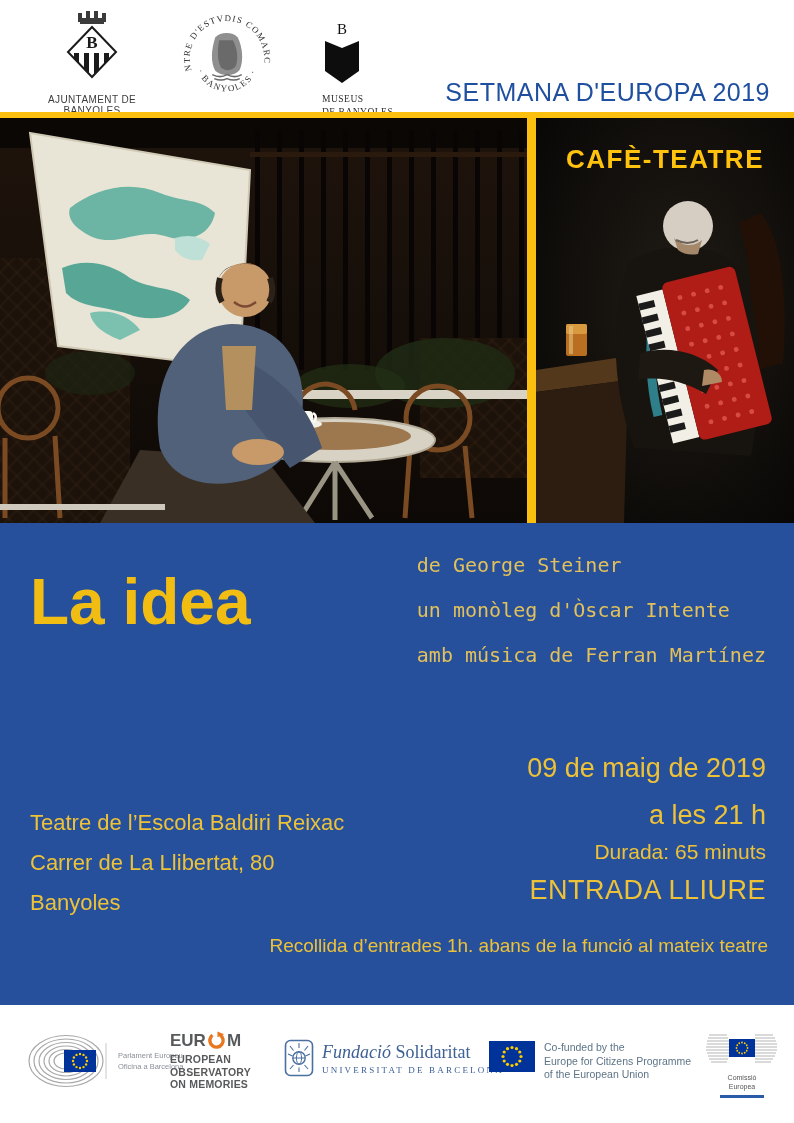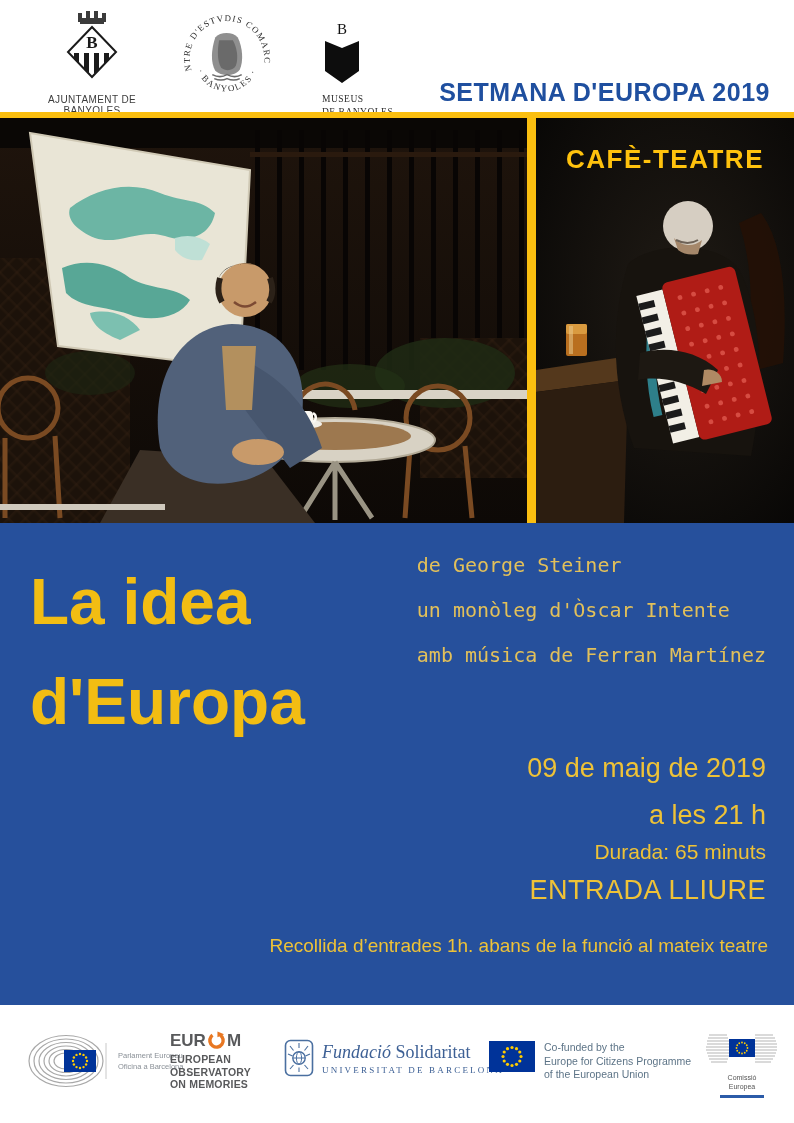--- a/index.html
+++ b/index.html
@@ -8,21 +8,21 @@
   
   .hdr{position:absolute;left:0;top:0;width:794px;height:112px;background:#fff;}
   .logo-aj{position:absolute;left:22px;top:10px;width:140px;text-align:center;}
   .logo-aj .cap{margin-top:2px;font-size:10px;letter-spacing:.4px;color:#3c3c3c;}
   .logo-seal{position:absolute;left:178px;top:8px;width:98px;height:98px;}
   .logo-mus{position:absolute;left:322px;top:22px;width:110px;}
   .logo-mus .bwrap{width:40px;text-align:center;}
   .logo-mus .bletter{font-family:"Liberation Serif",serif;font-size:15px;color:#111;line-height:1;}
   .logo-mus .cap{margin-top:6px;font-family:"Liberation Serif",serif;font-size:9.5px;color:#2e2e2e;
                  letter-spacing:.5px;line-height:1.35;text-align:left;}
-  .setmana{position:absolute;right:24px;top:78px;font-size:25px;font-weight:bold;color:#1f4f9f;
+  .setmana{position:absolute;right:24px;top:78px;font-size:25px;font-weight:normal;color:#1f4f9f;
            letter-spacing:.5px;}
   .ybar{position:absolute;left:0;top:112px;width:794px;height:6px;background:#fbbf10;}
   
   .photos{position:absolute;left:0;top:118px;width:794px;height:468px;}
   .ph-left{position:absolute;left:0;top:0;width:527px;height:405px;overflow:hidden;}
   .ph-div{position:absolute;left:527px;top:0;width:9px;height:405px;background:#fbbf10;}
   .ph-right{position:absolute;left:536px;top:0;width:258px;height:405px;overflow:hidden;}
   .cafe{position:absolute;left:536px;top:26px;width:258px;text-align:center;font-size:26px;
         font-weight:600;letter-spacing:1.5px;color:#ffc20d;}
   
@@ -292,35 +292,39 @@
         <path d="M104,235 C130,228 160,232 182,252 L170,276 C146,262 122,258 102,262 Z" fill="#1d1812"></path>
         <path d="M168,252 a14,12 0 0 1 18,12 l-20,4 Z" fill="#b08a64"></path>
       </svg>
       
     </div>
     <div class="cafe">CAFÈ-TEATRE</div>
   </div>
 
   <div class="main">
     <div class="title t1">La idea</div>
-    <div class="title t2">d'Europa</div>
 
     <div class="credits">
       <div>de George Steiner</div>
       <div>un monòleg d'Òscar Intente</div>
       <div>amb música de Ferran Martínez</div>
     </div>
 
     <div class="dateblk">
       <div class="d-date">09 de maig de 2019</div>
       <div class="d-time">a les 21 h</div>
       <div class="d-dur">Durada: 65 minuts</div>
       <div class="d-ent">ENTRADA LLIURE</div>
     </div>
 
+    <div class="venue">
+      <div>Teatre de l’Escola Baldiri Reixac</div>
+      <div>Carrer de La Llibertat, 80</div>
+      <div>Banyoles</div>
+    </div>
 
     <div class="note">Recollida d’entrades 1h. abans de la funció al mateix teatre</div>
   </div>
 
   <div class="ftr">
 
     <div class="f-parl">
       <svg width="96" height="56" viewBox="0 0 96 56">
         <g fill="none" stroke="#a8a8a8" stroke-width="1.2">
           <ellipse cx="50" cy="28" rx="12" ry="8"></ellipse>

